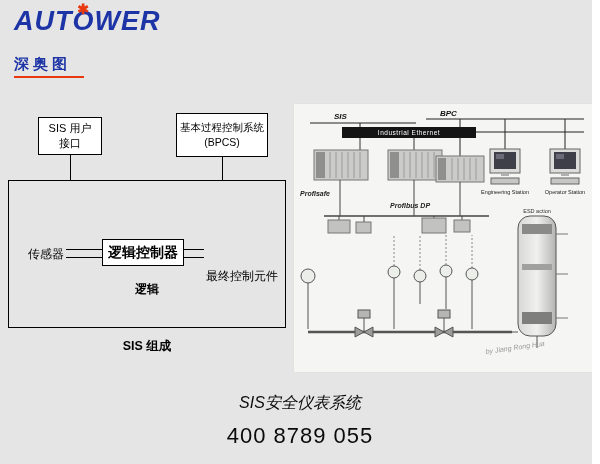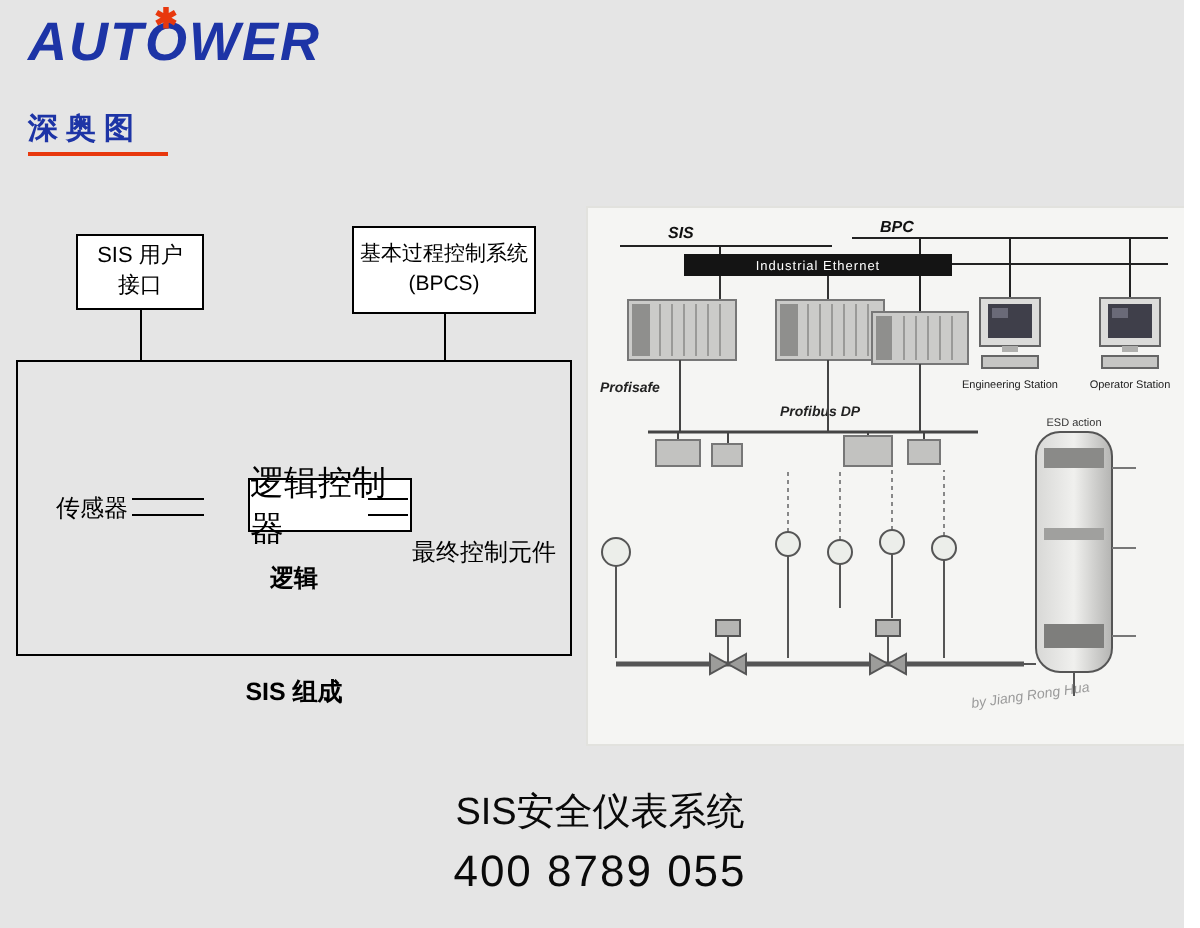--- a/index.html
+++ b/index.html
@@ -17,21 +17,21 @@
   
   .dbox { position:absolute; border:1px solid #000; background:#fff; display:flex; flex-direction:column; align-items:center; justify-content:center; text-align:left; color:#000; }
   .vline, .hline { position:absolute; background:#000; }
   .dlabel { position:absolute; font-size:12px; color:#000; font-weight:normal; white-space:nowrap; }
   .center-label { position:absolute; left:8px; width:278px; text-align:center; font-weight:bold; color:#000; }
 
   
   .scan { position:absolute; left:293px; top:103px; width:300px; height:270px; background:#f5f5f3; border:1px solid #e2e2de; }
 
   
-  .footer-title { position:absolute; top:393px; left:0; width:600px; text-align:center; font-size:19px; font-weight:500; color:#0a0a0a; }
+  .footer-title { position:absolute; top:393px; left:0; width:600px; text-align:center; font-size:16px; font-weight:500; color:#0a0a0a;font-style:italic; }
   .footer-phone { position:absolute; top:423px; left:0; width:600px; text-align:center; font-size:22px; font-weight:500; color:#0a0a0a; letter-spacing:1px; }
 </style>
 </head>
 <body>
 
 <div class="page">
 
   <div class="logo">
     <div class="brand">
       <span>AUT</span><span class="o-wrap"><span>O</span><span class="star">✱</span></span><span>WER</span>
@@ -55,21 +55,21 @@
     <div class="vline" style="left:70px; top:155px; width:1px; height:25px;"></div>
     <div class="vline" style="left:222px; top:157px; width:1px; height:23px;"></div>
 
     <div class="dbox" style="left:8px; top:180px; width:278px; height:148px; background:transparent;"></div>
 
     <div class="dlabel" style="left:28px; top:246px;">传感器</div>
 
     <div class="hline" style="left:66px; top:249px; width:36px; height:1px;"></div>
     <div class="hline" style="left:66px; top:257px; width:36px; height:1px;"></div>
 
-    <div class="dbox" style="left:102px; top:239px; width:82px; height:27px; font-size:17px; font-weight:normal;margin-left:22px;">
+    <div class="dbox" style="left:102px; top:239px; width:82px; height:27px; font-size:14px; font-weight:bold;">
       <span>逻辑控制器</span>
     </div>
 
     <div class="hline" style="left:184px; top:249px; width:20px; height:1px;"></div>
     <div class="hline" style="left:184px; top:257px; width:20px; height:1px;"></div>
 
     <div class="dlabel" style="left:206px; top:258px;margin-top:10px;">最终控制元件</div>
 
     <div class="center-label" style="top:281px; font-size:12px;">逻辑</div>
 

